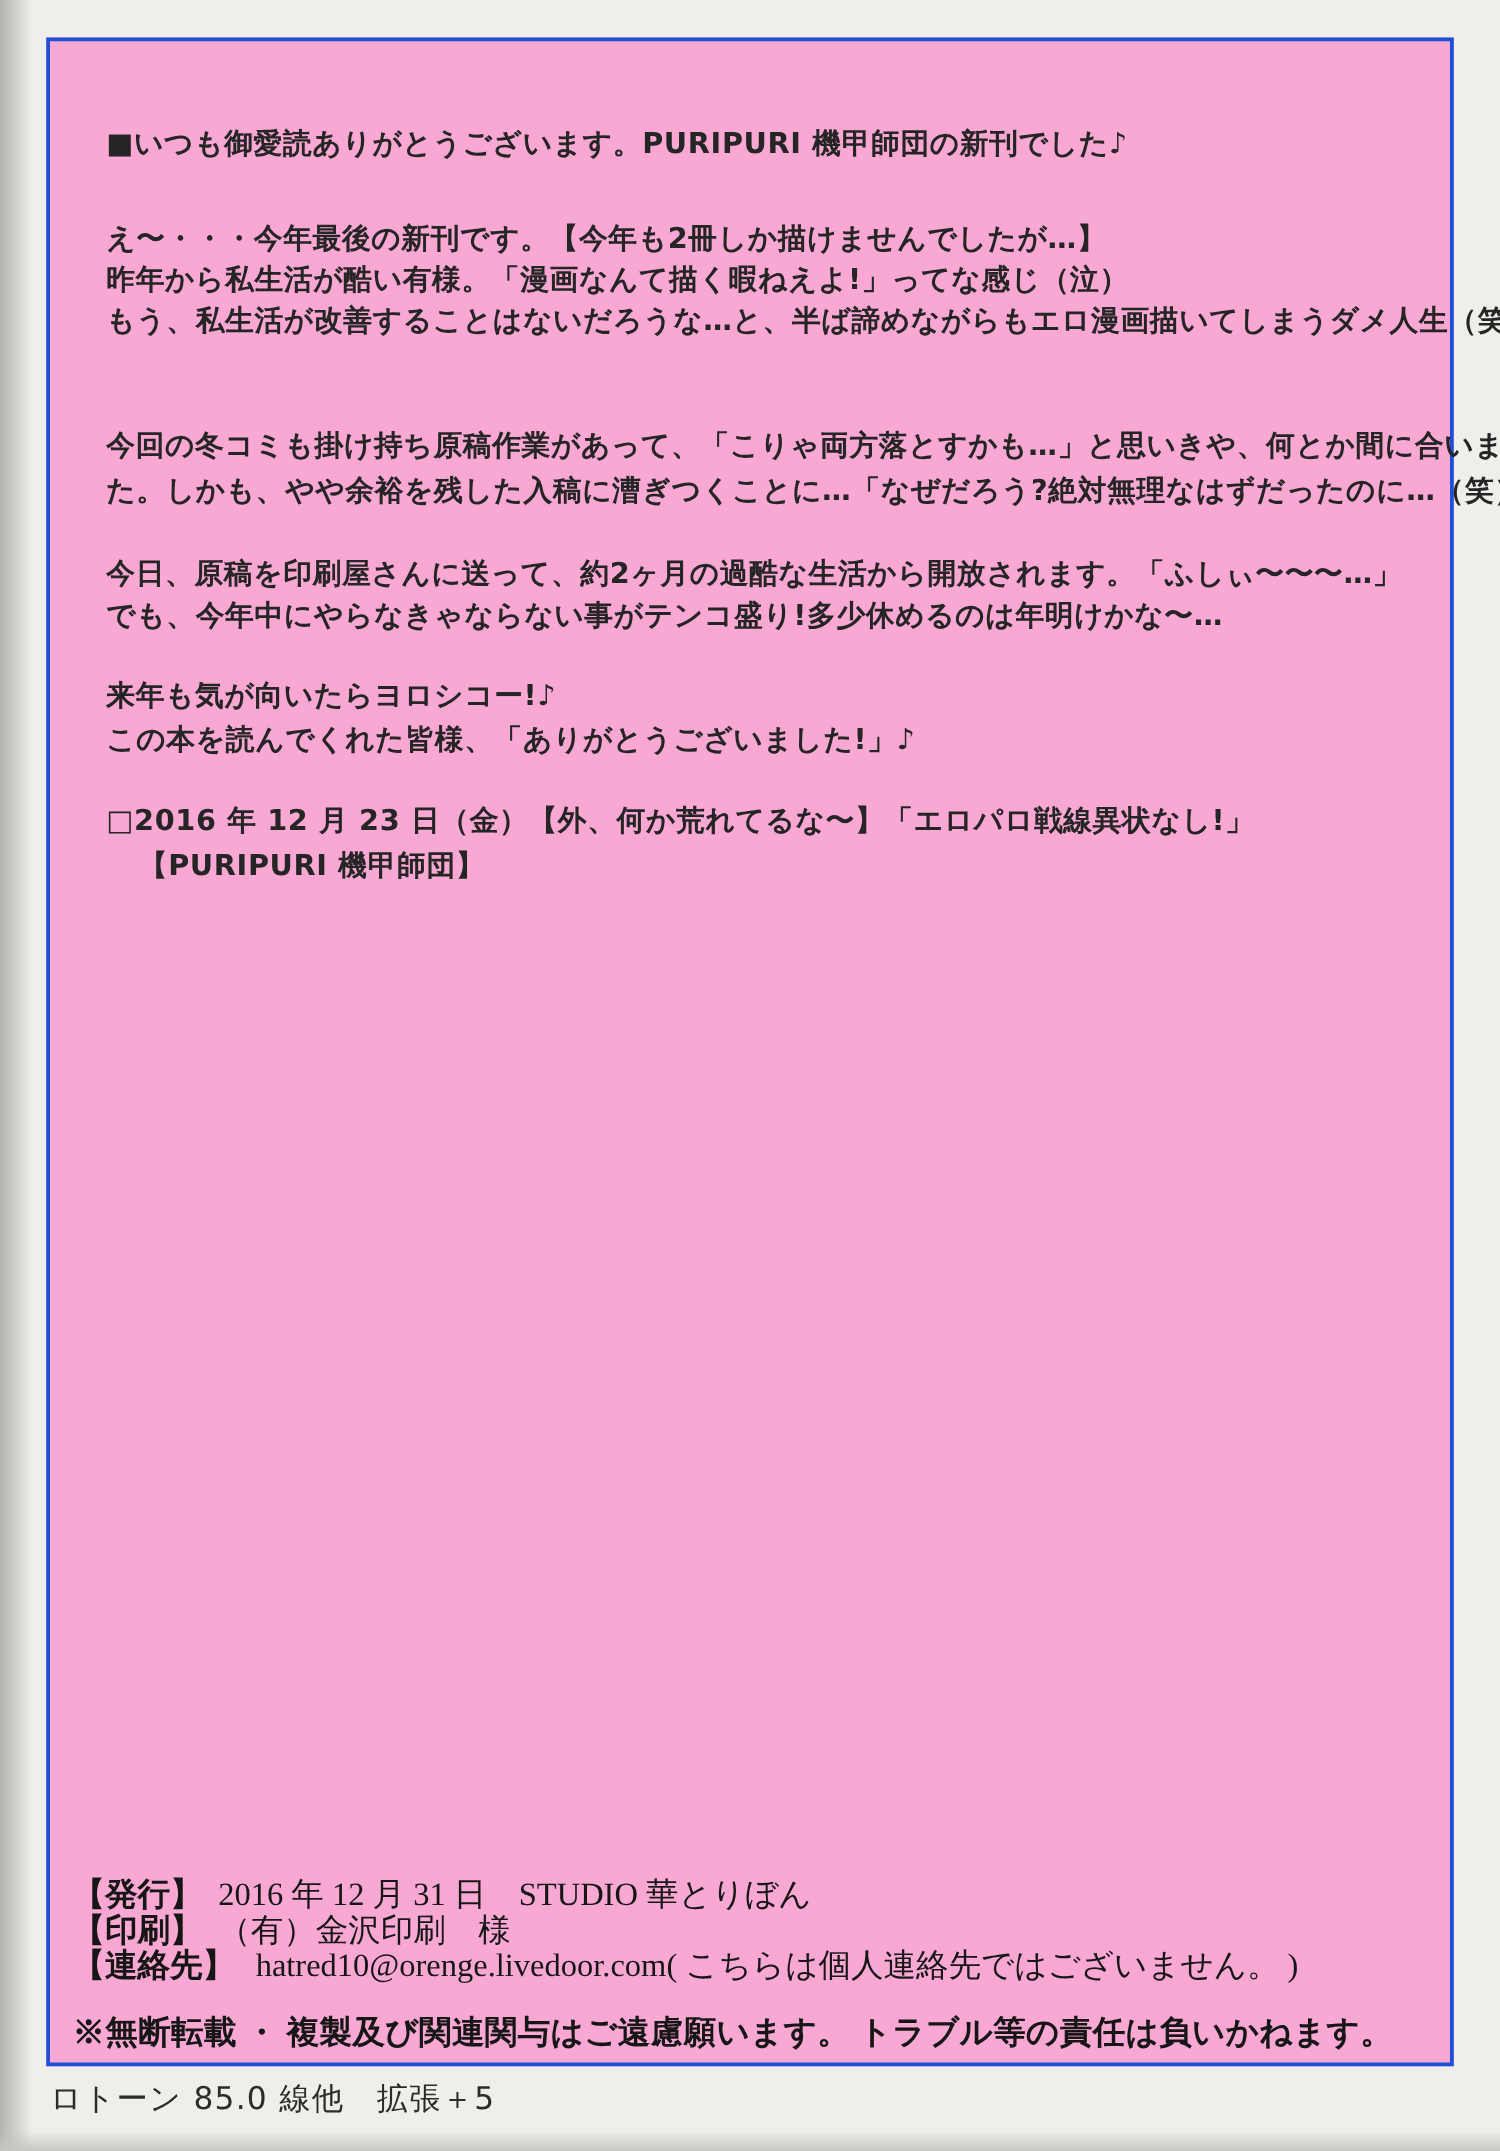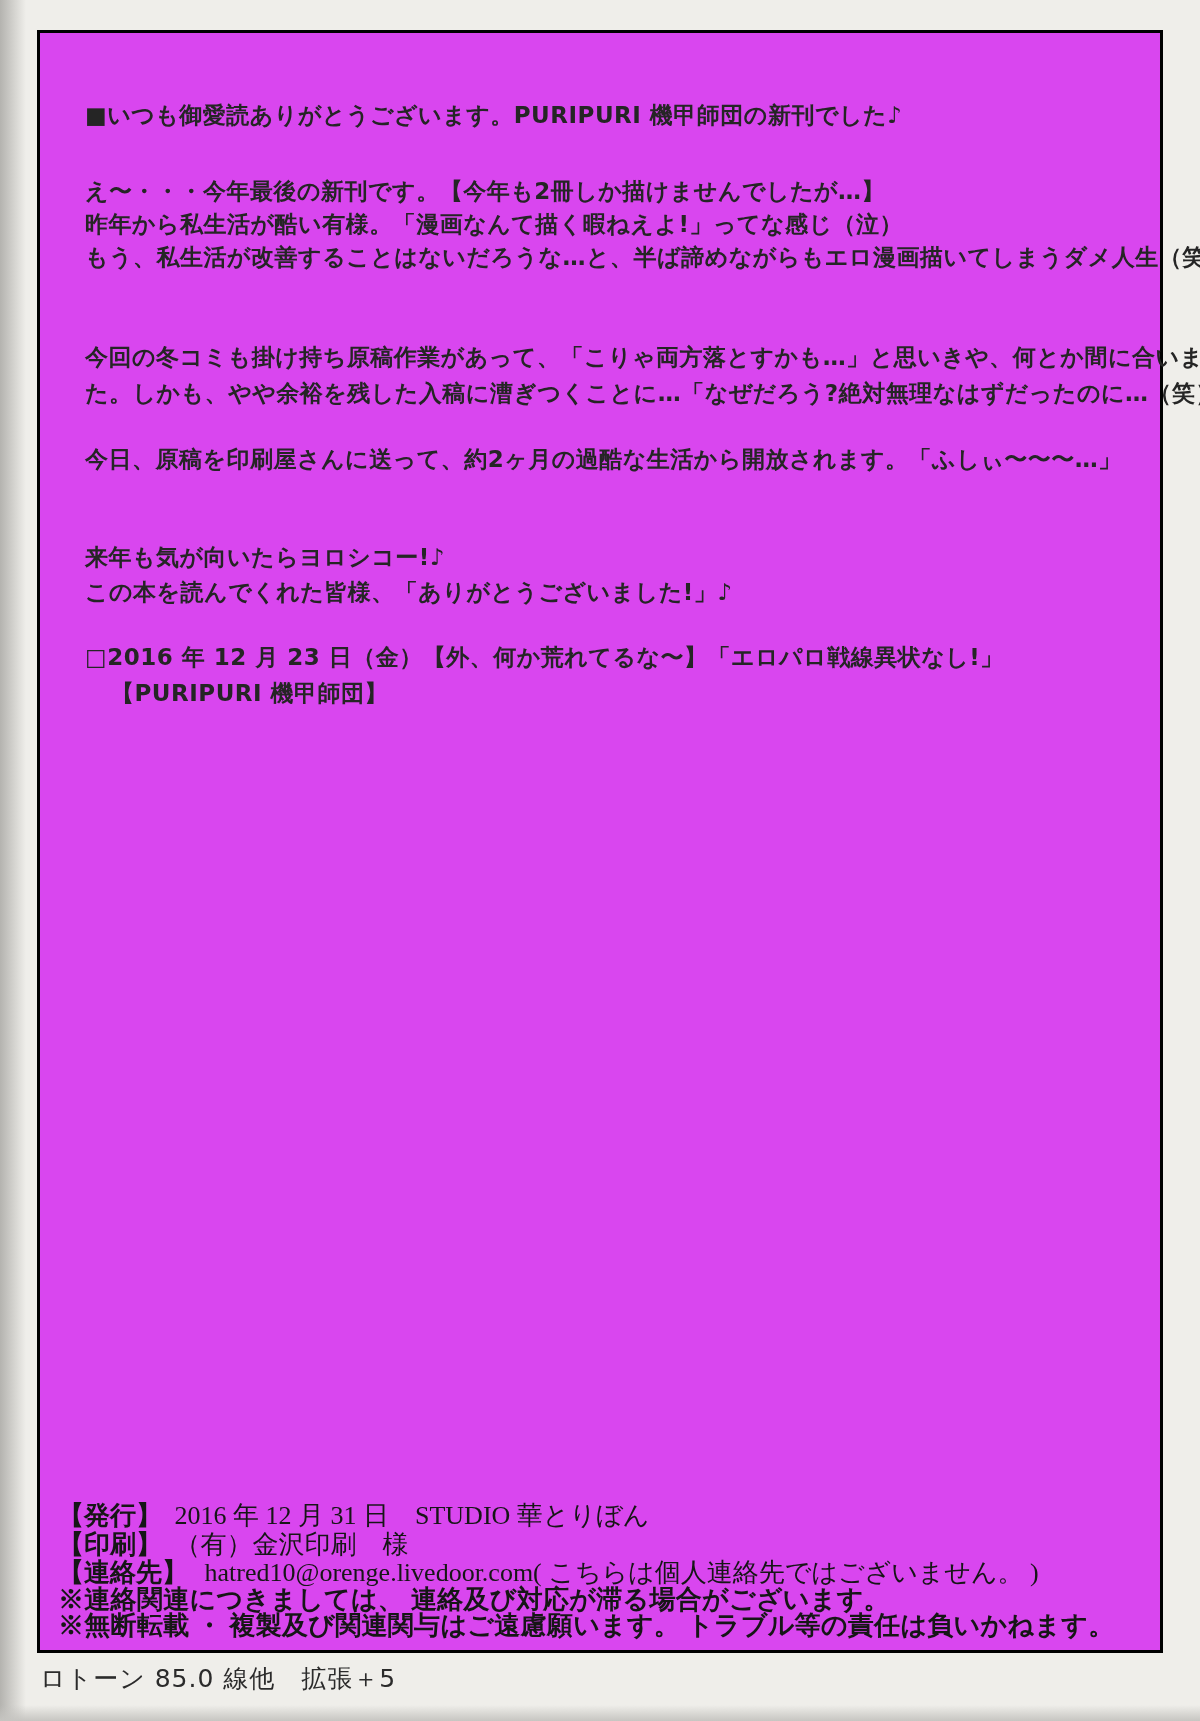--- a/index.html
+++ b/index.html
@@ -19,22 +19,22 @@
   }
   .scan-page .edge-bottom {
     position: absolute; left: 0; right: 0; bottom: 0; height: 16px;
     background: linear-gradient(0deg, #c6c5c1 0%, rgba(239,238,234,0) 100%);
     pointer-events: none;
   }
   .frame {
     position: absolute;
     left: 37px; top: 30px;
     width: 1120px; height: 1617px;
-    border: 3px solid #000000;
-    background: #d946ef;
+    border: 3px solid #1d4ed8;
+    background: #f9a8d4;
   }
   .hand {
     position: absolute;
     left: 45px;
     width: 1040px;
     font-size: 23px;
     line-height: 33px;
     color: #252525;
     letter-spacing: 0.5px;
     font-weight: 600;
@@ -92,20 +92,21 @@
       <div class="line">もう、私生活が改善することはないだろうな…と、半ば諦めながらもエロ漫画描いてしまうダメ人生（笑）</div>
     </div>
 
     <div class="hand lh36" style="top:306px">
       <div class="line">今回の冬コミも掛け持ち原稿作業があって、「こりゃ両方落とすかも…」と思いきや、何とか間に合いまし</div>
       <div class="line">た。しかも、やや余裕を残した入稿に漕ぎつくことに…「なぜだろう?絶対無理なはずだったのに…（笑）</div>
     </div>
 
     <div class="hand lh34" style="top:409px">
       <div class="line">今日、原稿を印刷屋さんに送って、約2ヶ月の過酷な生活から開放されます。「ふしぃ〜〜〜…」</div>
+      <div class="line">でも、今年中にやらなきゃならない事がテンコ盛り!多少休めるのは年明けかな〜…</div>
     </div>
 
     <div class="hand lh35" style="top:507px">
       <div class="line">来年も気が向いたらヨロシコー!♪</div>
       <div class="line">この本を読んでくれた皆様、「ありがとうございました!」♪</div>
     </div>
 
     <div class="hand lh36" style="top:606px">
       <div class="line">□2016 年 12 月 23 日（金）【外、何か荒れてるな〜】「エロパロ戦線異状なし!」</div>
       <div class="line indent">【PURIPURI 機甲師団】</div>
@@ -119,23 +120,20 @@
     <div class="colophon-row" style="top:1499px">
       <span class="clabel">【印刷】</span>
       <span class="cvalue">（有）金沢印刷　様</span>
     </div>
 
     <div class="colophon-row" style="top:1527px">
       <span class="clabel wide">【連絡先】</span>
       <span class="cvalue">hatred10@orenge.livedoor.com( こちらは個人連絡先ではございません。 )</span>
     </div>
 
-    <div class="colophon-row" style="top:1554px">
-      <span class="cnote">※連絡関連につきましては、 連絡及び対応が滞る場合がございます。</span>
-    </div>
 
     <div class="colophon-row" style="top:1580px">
       <span class="cnote">※無断転載 ・ 複製及び関連関与はご遠慮願います。 トラブル等の責任は負いかねます。</span>
     </div>
 
   </div>
 
   <div class="tone-note">ロトーン 85.0 線他　拡張＋5</div>
 </div>
 

